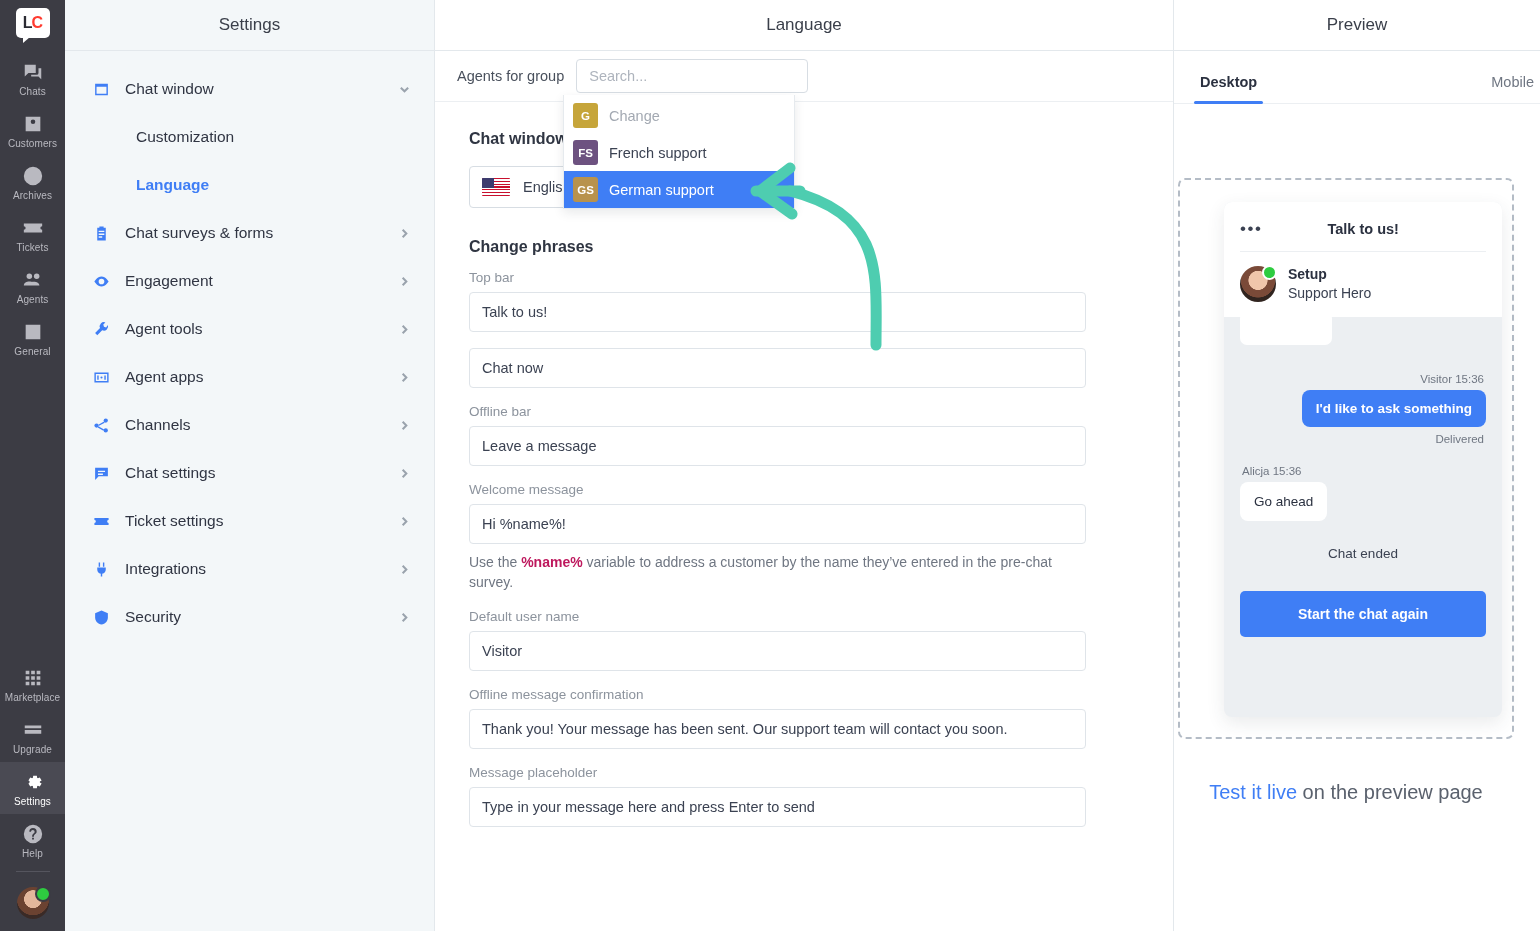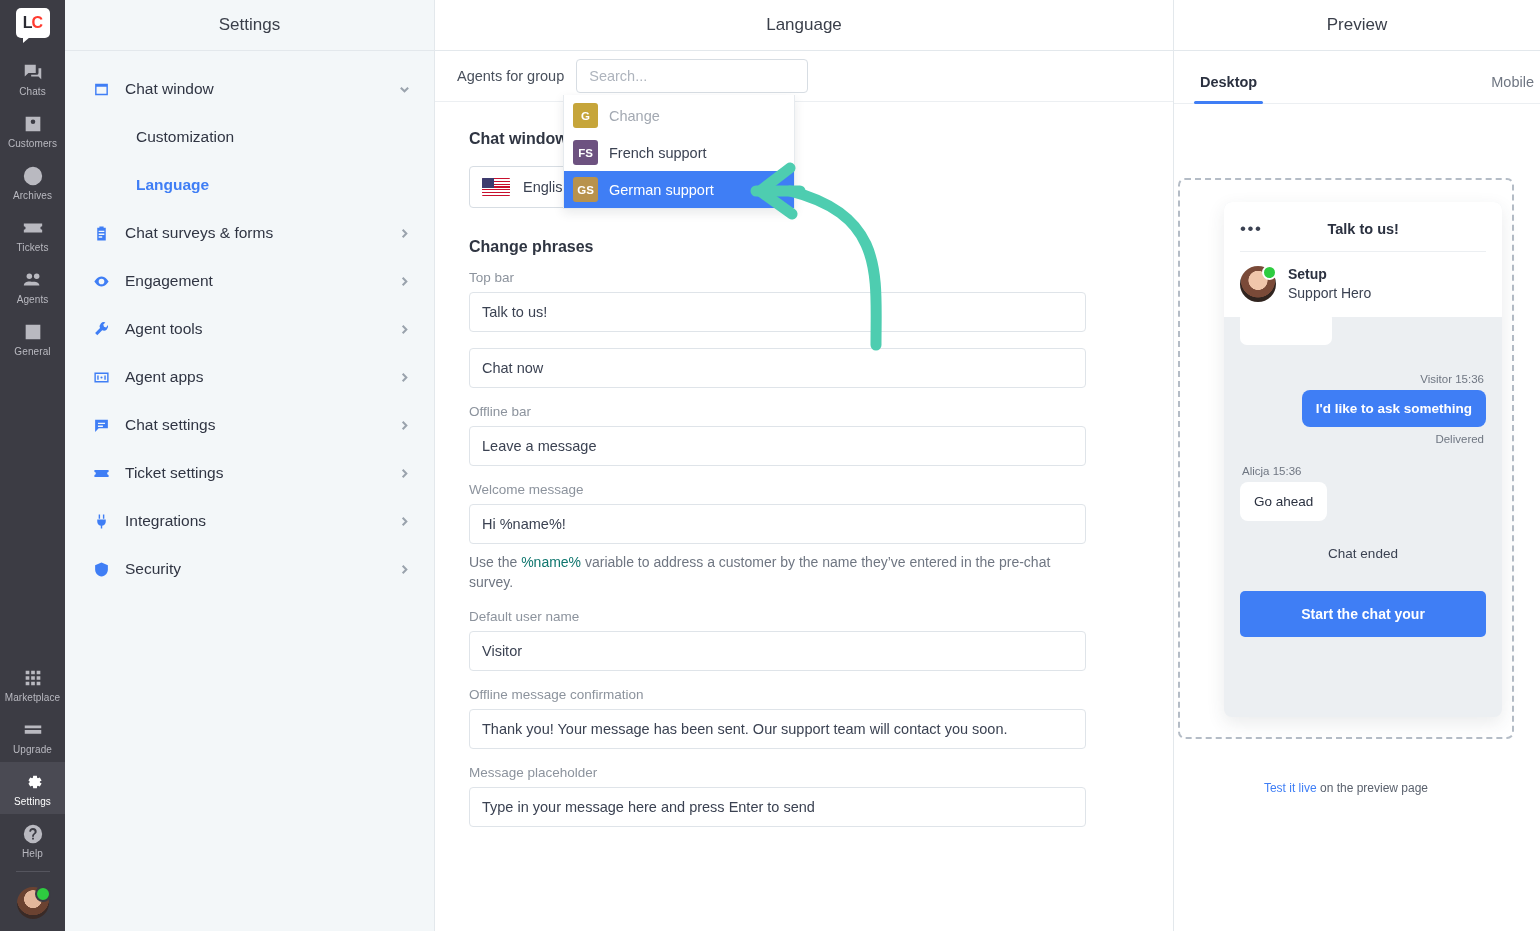--- a/index.html
+++ b/index.html
@@ -173,21 +173,21 @@
   .field-input {
     width: 617px; height: 40px;
     border: 1px solid #dfe4e9; border-radius: 4px;
     display: flex; align-items: center; padding: 0 12px;
     font-size: 14.5px; color: #3b4252; background: #fff;
   }
   .field-help {
     width: 600px; font-size: 14px; color: #6f7682;
     line-height: 1.42; margin: 9px 0 0;
   }
-  .field-help b { color: #0f766e; font-weight: 400; }
+  .field-help b { color: #be185d; font-weight: 700; }
 
   
   .arrow-layer {
     position: absolute; left: 0; top: 0;
     width: 1540px; height: 931px;
     pointer-events: none; z-index: 60;
   }
 
   
   .preview {
@@ -271,21 +271,21 @@
   .delivered { font-size: 11.5px; color: #6f7682; margin: 6px 2px 0; }
   .chat-ended { text-align: center; font-size: 13.5px; color: #3b4252; margin: 25px 0 0; }
   .start-btn {
     margin: 30px 0 14px; height: 46px;
     background: #3f7ef5; color: #ffffff;
     border-radius: 5px; display: flex; align-items: center; justify-content: center;
     font-size: 14px; font-weight: 700; cursor: pointer;
   }
   .testlive {
     text-align: center; margin: 42px 26px 0 auto; width: 336px;
-    font-size: 12px; color: #5a616d;
+    font-size: 20px; color: #5a616d;
   }
   .testlive a { color: #3f7ef5; text-decoration: none; }
 </style>
 </head>
 <body>
 
 <div class="app">
 
   <div class="nav">
     <div class="nav-logo">
@@ -428,20 +428,34 @@
             <svg viewBox="0 0 24 24">
               <path d="M2 5h20v14H2V5zm2 2v10h16V7H4zm2 2h2v6H6V9zm10 0h2v6h-2V9zm-4 1.5a1.5 1.5 0 1 0 0 3 1.5 1.5 0 0 0 0-3z"></path>
             </svg>
           </span>
         <span class="slabel">Agent apps</span>
         <span class="chev"><svg viewBox="0 0 12 12">
               <polyline points="4,2 8,6 4,10"></polyline>
             </svg></span>
       </div>
 
+      <div class="srow">
+        <span class="sicon">
+            <svg viewBox="0 0 24 24">
+              <circle cx="18" cy="5" r="3"></circle>
+              <circle cx="18" cy="19" r="3"></circle>
+              <circle cx="5" cy="12" r="3"></circle>
+              <path d="M7.6 10.8l8-4.4.9 1.7-8 4.4zm0 2.4l8 4.4-.9 1.7-8-4.4z"></path>
+            </svg>
+          </span>
+        <span class="slabel">Channels</span>
+        <span class="chev"><svg viewBox="0 0 12 12">
+              <polyline points="4,2 8,6 4,10"></polyline>
+            </svg></span>
+      </div>
 
       <div class="srow">
         <span class="sicon">
             <svg viewBox="0 0 24 24">
               <path d="M3 4h18v12H8l-5 5V4zm4 4v2h10V8H7zm0 4v2h7v-2H7z"></path>
             </svg>
           </span>
         <span class="slabel">Chat settings</span>
         <span class="chev"><svg viewBox="0 0 12 12">
               <polyline points="4,2 8,6 4,10"></polyline>
@@ -611,21 +625,21 @@
             <div class="delivered">Delivered</div>
           </div>
 
           <div class="msg-row left" style="margin-top:20px">
             <div class="meta">Alicja 15:36</div>
             <div class="bubble-white">Go ahead</div>
           </div>
 
           <div class="chat-ended">Chat ended</div>
 
-          <div class="start-btn">Start the chat your</div>
+          <div class="start-btn">Start the chat again</div>
         </div>
       </div>
     </div>
 
     <div class="testlive">
       <a href="#">Test it live</a><span> on the preview page</span>
     </div>
   </div>
 
   <svg class="arrow-layer" viewBox="0 0 1540 931">

